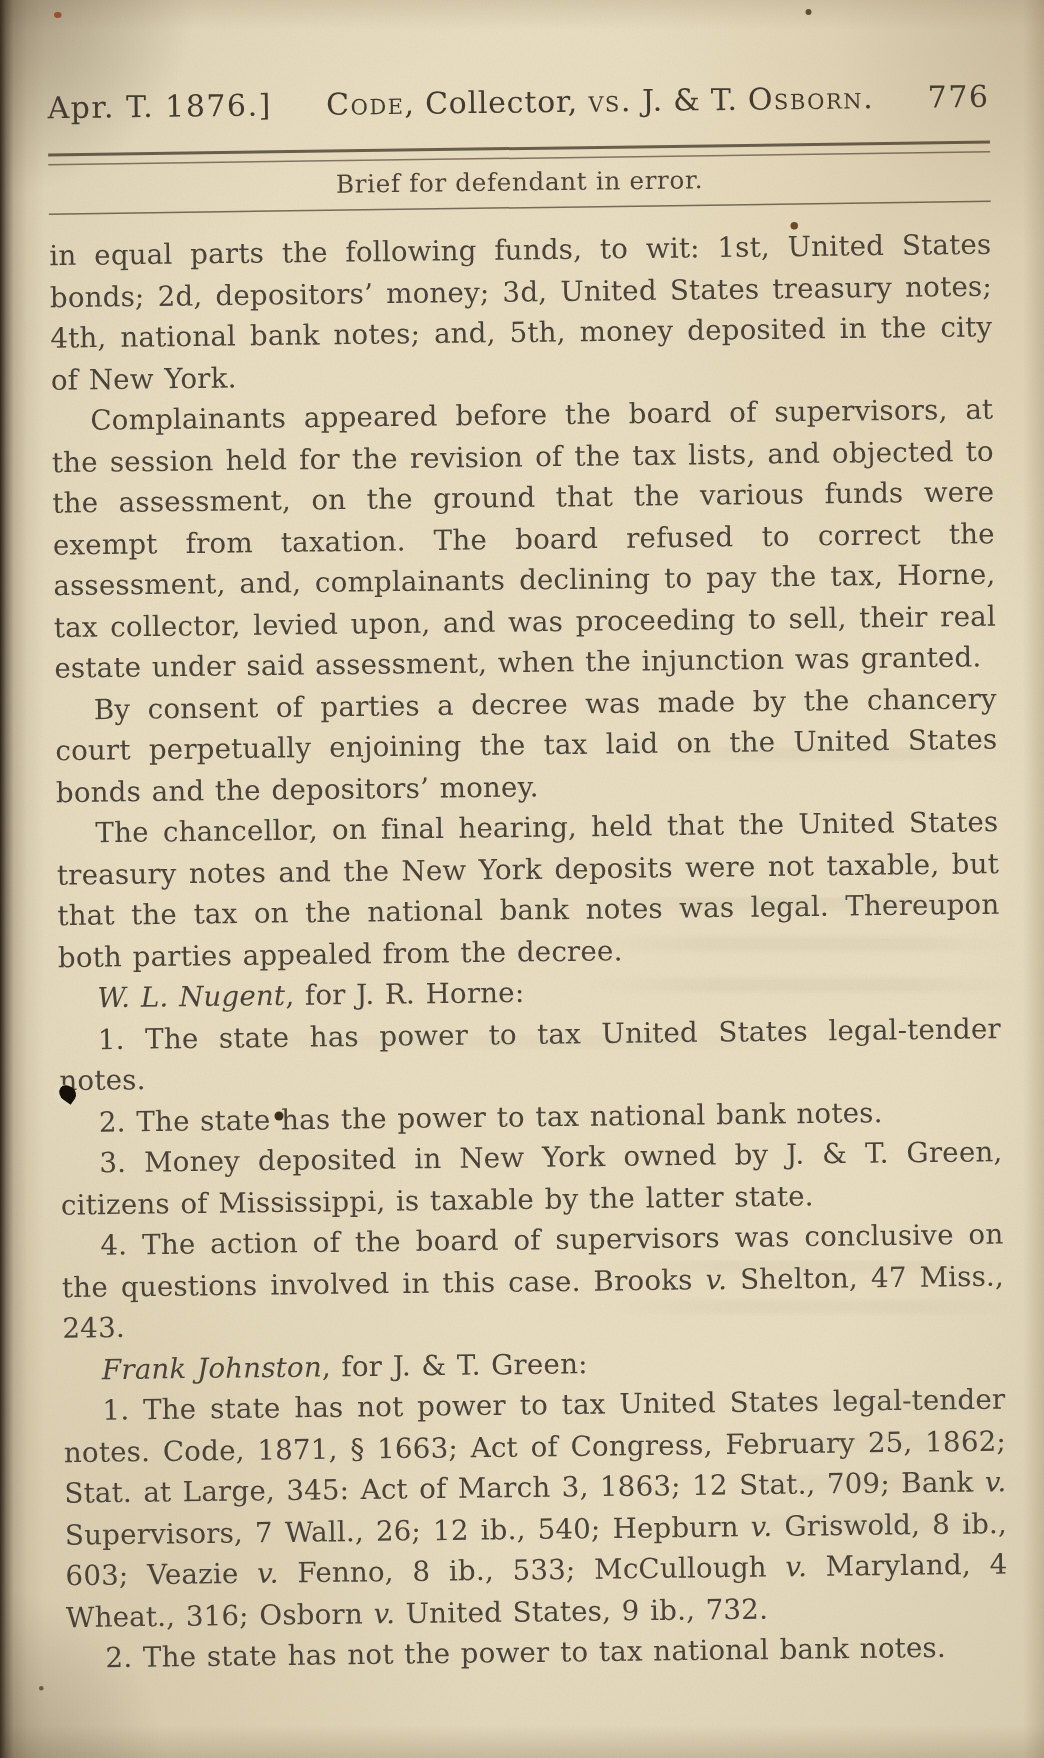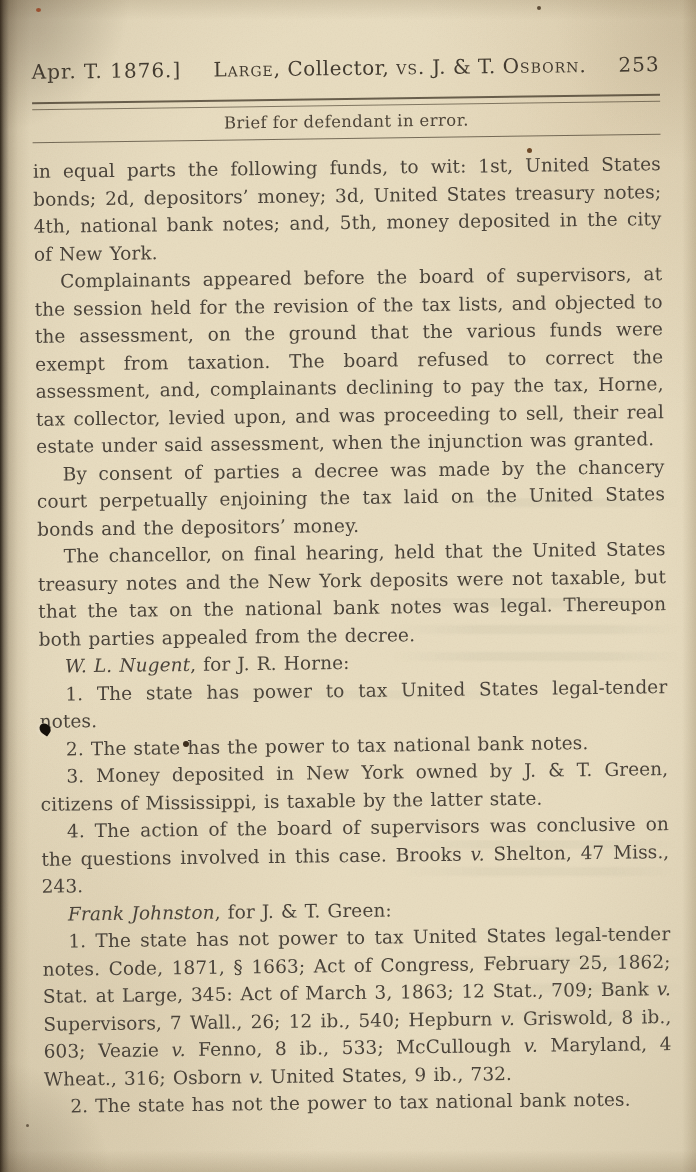--- a/index.html
+++ b/index.html
@@ -115,22 +115,22 @@
 </style>
 </head>
 <body>
 
 <div class="page">
 
   <div class="content">
 
     <div class="header-row">
       <span class="term-date">Apr. T. 1876.]</span>
-      <span class="case-title"><span class="sc">Large</span><span>, Collector, </span><span class="sc">vs.</span><span> J. &amp; T. </span><span class="sc">Osborn</span><span>.</span></span>
-      <span class="folio">253</span>
+      <span class="case-title"><span class="sc">Code</span><span>, Collector, </span><span class="sc">vs.</span><span> J. &amp; T. </span><span class="sc">Osborn</span><span>.</span></span>
+      <span class="folio">776</span>
     </div>
 
     <div class="double-rule"></div>
 
     <div class="section-head">Brief for defendant in error.</div>
 
     <div class="single-rule"></div>
 
     <div class="body-text">
         <p class=""><span>in equal parts the following funds, to wit: 1st, United States bonds; 2d, depositors’ money; 3d, United States treasury notes; 4th, national bank notes; and, 5th, money deposited in the city of New York.</span></p>

